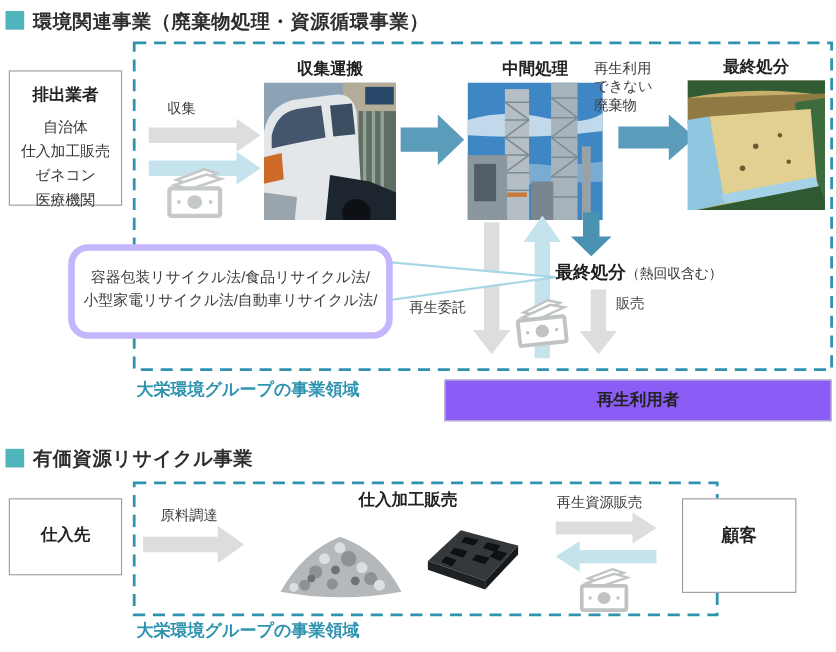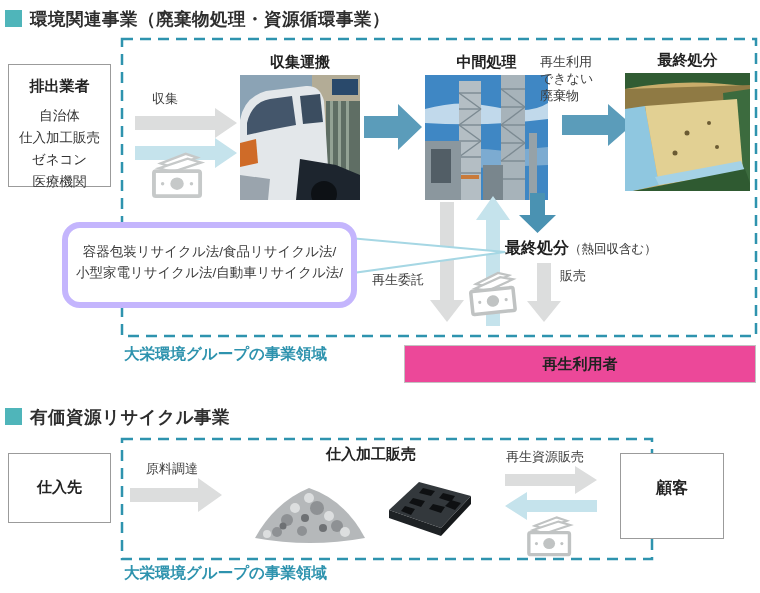--- a/index.html
+++ b/index.html
@@ -175,21 +175,21 @@
     <polygon points="8,12 175,27 8,50" fill="#fff" stroke="#a6d7e4" stroke-width="2"></polygon>
   </svg>
   <div class="abs callout" style="left:62px;top:222px;width:295px;height:86px;">
     <div class="callout-text">
       <span style="display:block;">容器包装リサイクル法/食品リサイクル法/</span>
       <span style="display:block;">小型家電リサイクル法/自動車リサイクル法/</span>
     </div>
   </div>
 
   <div class="abs teal-label" style="left:124px;top:344px;">大栄環境グループの事業領域</div>
-  <div class="abs" style="left:404px;top:345px;width:352px;height:38px;border:1.5px solid #c2c2c2;background:#ec4899;text-align:center;">
+  <div class="abs" style="left:404px;top:345px;width:352px;height:38px;border:1.5px solid #c2c2c2;background:#8b5cf6;text-align:center;">
     <div class="center-box-label" style="line-height:35px;">再生利用者</div>
   </div>
 
   <div class="abs bullet" style="left:5px;top:408px;"></div>
   <div class="abs sec-title" style="left:30px;top:405px;">有価資源リサイクル事業</div>
 
   <div class="abs gbox" style="left:8px;top:453px;width:103px;height:70px;">
     <div class="center-box-label" style="line-height:66px;">仕入先</div>
   </div>
 

